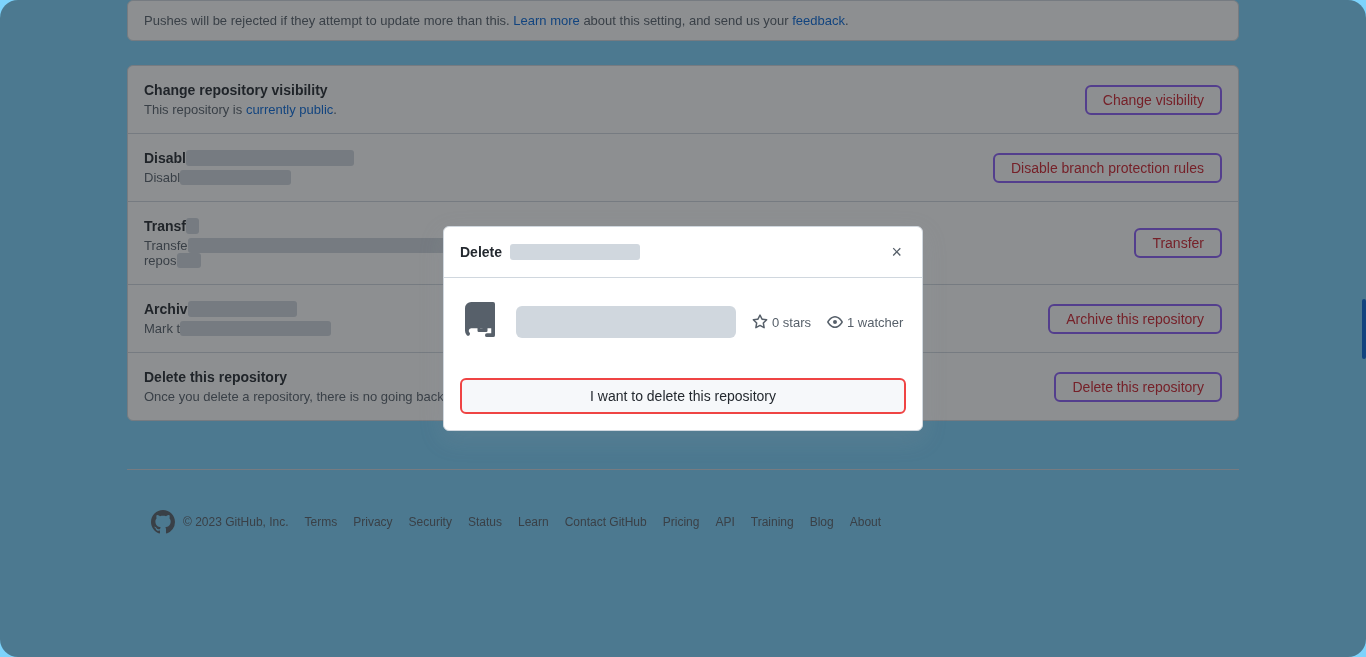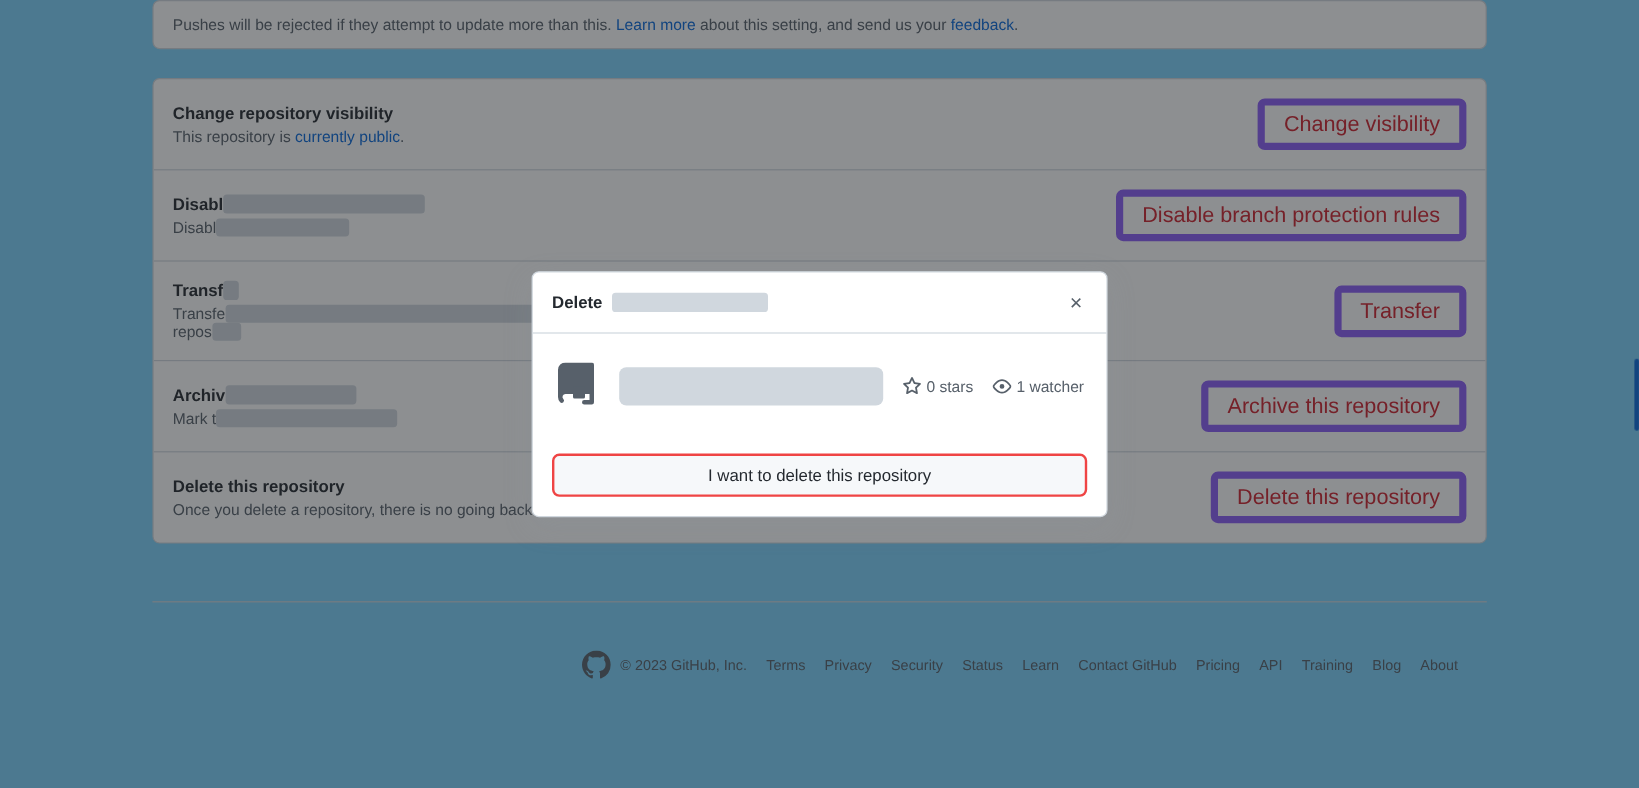--- a/index.html
+++ b/index.html
@@ -77,26 +77,26 @@
       font-size: 13px;
       color: #57606a;
     }
 
     .danger-row-text p a {
       color: #0969da;
       text-decoration: none;
     }
 
     .btn-danger-outline {
-      border: 6px solid #8b5cf6;
+      border: 2px solid #8b5cf6;
       color: #cf222e;
       background: #fff;
       padding: 5px 16px;
       border-radius: 6px;
-      font-size: 18px;
+      font-size: 14px;
       cursor: pointer;
       white-space: nowrap;
     }
 
     
     .scroll-indicator {
       position: fixed;
       right: 0;
       top: 50%;
       width: 4px;
@@ -111,20 +111,21 @@
       position: absolute;
       top: 0;
       left: 0;
       right: 0;
       bottom: 0;
       background: rgba(27, 31, 36, 0.5);
       display: flex;
       align-items: center;
       justify-content: center;
       z-index: 100;
+      border-radius: 18px;
     }
 
     .modal {
       background: #fff;
       border: 1px solid #d0d7de;
       border-radius: 6px;
       width: 480px;
       box-shadow: 0 8px 24px rgba(140, 149, 159, 0.2);
       position: relative;
     }
@@ -224,21 +225,21 @@
       text-align: center;
     }
 
     
     .footer {
       padding: 40px 24px 16px;
       border-top: 1px solid #d0d7de;
       margin-top: 48px;
       display: flex;
       align-items: center;
-      justify-content: flex-end;
+      justify-content: flex-start;
       gap: 16px;
       flex-wrap: wrap;
       font-size: 12px;
       color: #57606a;
     }
 
     .footer a {
       color: #57606a;
       text-decoration: none;
     }

